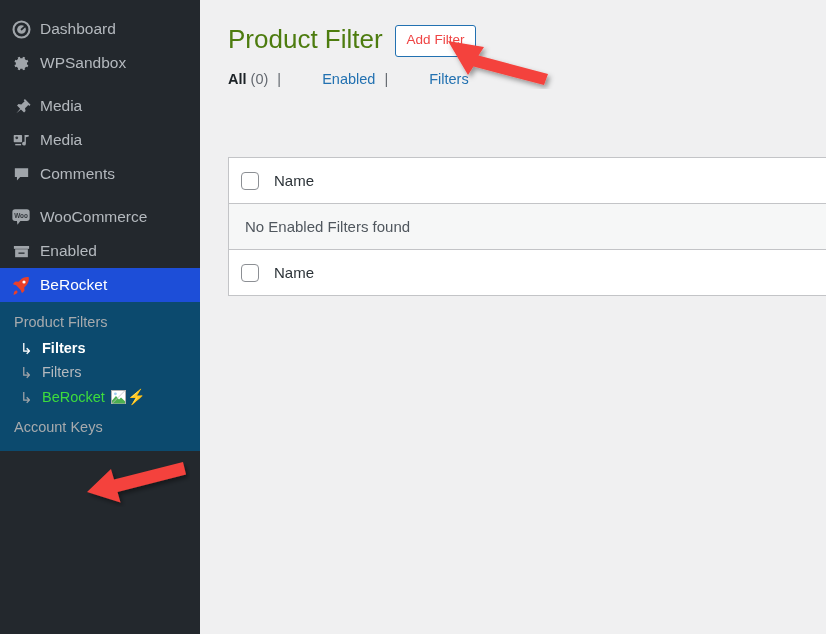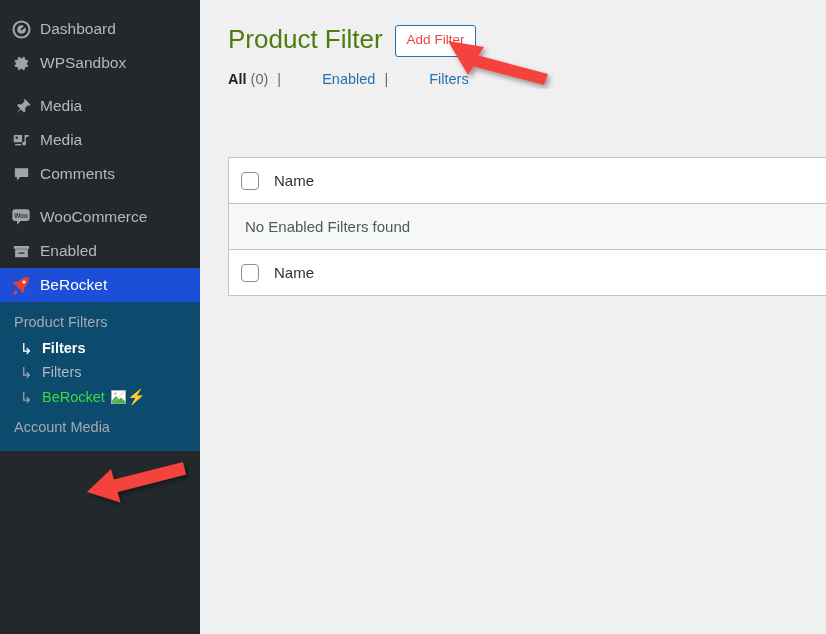--- a/index.html
+++ b/index.html
@@ -291,21 +291,21 @@
           <svg width="15" height="14" viewBox="0 0 15 14">
               <rect x="0.5" y="0.5" width="14" height="13" fill="#fff" stroke="#b0b0b0"></rect>
               <path d="M1 10.5L5 6l3 3.4L10 7.5l4 3.8v2.2H1z" fill="#4caf50"></path>
               <circle cx="4.4" cy="3.8" r="1.4" fill="#9ecbef"></circle>
               <path d="M14.6 0L0.6 14" stroke="#c0c0c0" stroke-width="0.8"></path>
             </svg>
         </span>
         <span class="badge-bolt">⚡</span>
       </div>
 
-      <div class="sub-head" style="padding-top:9px">Account Media</div>
+      <div class="sub-head" style="padding-top:9px">Account Keys</div>
     </div>
   </div>
 
   <div id="content">
 
     <div id="page-head">
       <h1 id="page-title">Product Filter</h1>
       <button id="add-filter-btn">Add Filter</button>
     </div>
 

